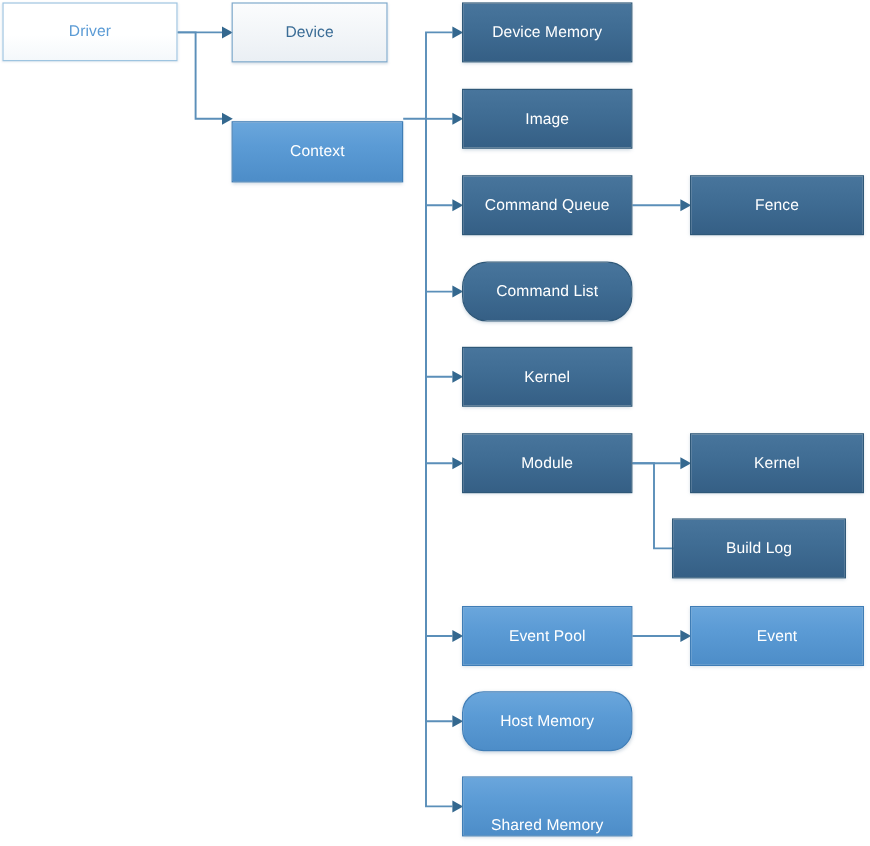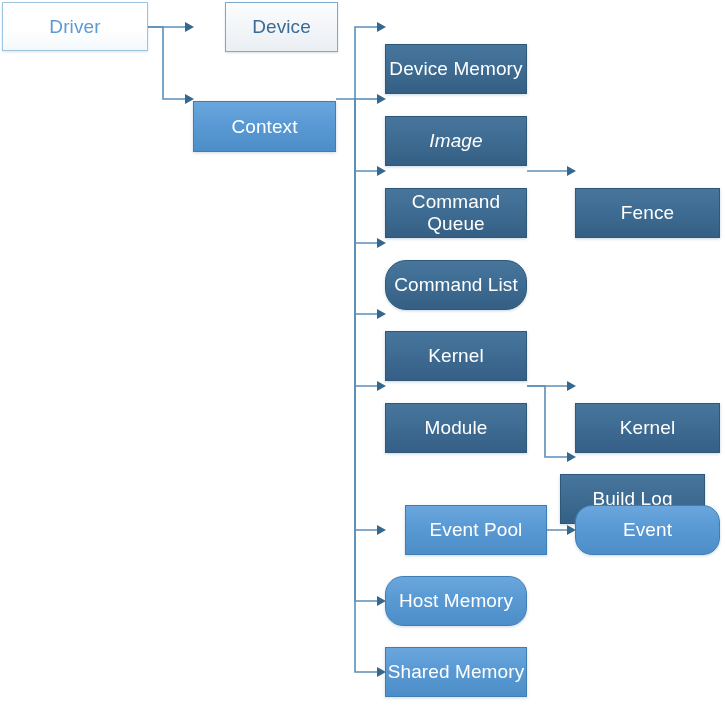--- a/index.html
+++ b/index.html
@@ -27,21 +27,21 @@
     height: 705px;
     pointer-events: none;
   }
   .node {
     position: absolute;
     box-sizing: border-box;
     display: flex;
     align-items: center;
     justify-content: center;
     text-align: center;
-    font-size: 19px;
+    font-size: 13px;
     letter-spacing: 0.1px;
     line-height: 1.15;
     border-style: solid;
     border-width: 1px;
     z-index: 2;
   }
   
   .style-outline {
     background: linear-gradient(180deg, #ffffff 0%, #ffffff 55%, #f4f8fb 100%);
     border-color: #9ec4e0;
@@ -61,21 +61,20 @@
     border-color: #3f7db6;
     color: #ffffff;
     box-shadow: 0 1px 3px rgba(120,150,175,0.38);
   }
   
   .style-dark {
     background: linear-gradient(180deg, #48759c 0%, #3f6c93 45%, #355f85 100%);
     border-color: #2f5878;
     color: #ffffff;
     box-shadow: 0 1px 3px rgba(120,150,175,0.4);
-    margin-top: 42px;
   }
   .edge-line {
     stroke: #5b8fb9;
     stroke-width: 1.6;
     fill: none;
   }
   .edge-arrow {
     fill: #34688f;
   }
 </style>
@@ -112,30 +111,30 @@
       <polygon points="377,667 386,672 377,677" class="edge-arrow"></polygon>
       <polygon points="567,166 576,171 567,176" class="edge-arrow"></polygon>
       <polygon points="567,381 576,386 567,391" class="edge-arrow"></polygon>
       <polygon points="567,452 576,457 567,462" class="edge-arrow"></polygon>
       <polygon points="567,525 576,530 567,535" class="edge-arrow"></polygon>
     </svg>
   <div id="nodes">
       <div class="node style-outline" style="left: 2px; top: 2px; width: 146px; height: 49px;">
         <span>Driver</span>
       </div>
-      <div class="node style-light" style="left: 193px; top: 2px; width: 113px; height: 50px; margin-left: 32px;">
+      <div class="node style-light" style="left: 193px; top: 2px; width: 130px; height: 50px;">
         <span>Device</span>
       </div>
       <div class="node style-blue" style="left: 193px; top: 73px; width: 143px; height: 51px; margin-top: 28px;">
         <span>Context</span>
       </div>
       <div class="node style-dark" style="left: 385px; top: 2px; width: 142px; height: 50px;">
         <span>Device Memory</span>
       </div>
-      <div class="node style-dark" style="left: 385px; top: 74px; width: 142px; height: 50px; font-style: italic;">
+      <div class="node style-dark" style="left: 385px; top: 74px; width: 142px; height: 50px;">
         <span>Image</span>
       </div>
       <div class="node style-dark" style="left: 385px; top: 146px; width: 142px; height: 50px;">
         <span>Command Queue</span>
       </div>
       <div class="node style-dark" style="left: 575px; top: 146px; width: 145px; height: 50px;">
         <span>Fence</span>
       </div>
       <div class="node style-dark" style="left: 385px; top: 218px; width: 142px; height: 50px; border-radius: 21px;">
         <span>Command List</span>
@@ -145,26 +144,26 @@
       </div>
       <div class="node style-dark" style="left: 385px; top: 361px; width: 142px; height: 50px;">
         <span>Module</span>
       </div>
       <div class="node style-dark" style="left: 575px; top: 361px; width: 145px; height: 50px;">
         <span>Kernel</span>
       </div>
       <div class="node style-dark" style="left: 560px; top: 432px; width: 145px; height: 50px;">
         <span>Build Log</span>
       </div>
-      <div class="node style-blue" style="left: 385px; top: 505px; width: 142px; height: 50px; margin-left: 20px;">
+      <div class="node style-blue" style="left: 385px; top: 505px; width: 142px; height: 50px;">
         <span>Event Pool</span>
       </div>
-      <div class="node style-blue" style="left: 575px; top: 505px; width: 145px; height: 50px; border-radius: 17px;">
+      <div class="node style-blue" style="left: 575px; top: 505px; width: 145px; height: 50px;">
         <span>Event</span>
       </div>
       <div class="node style-blue" style="left: 385px; top: 576px; width: 142px; height: 50px; border-radius: 18px;">
         <span>Host Memory</span>
       </div>
-      <div class="node style-blue" style="left: 385px; top: 647px; width: 142px; height: 50px;">
+      <div class="node style-blue" style="left: 385px; top: 647px; width: 142px; height: 50px; align-items: flex-end;">
         <span>Shared Memory</span>
       </div>
     </div>
 </div>
 
 </body></html>

